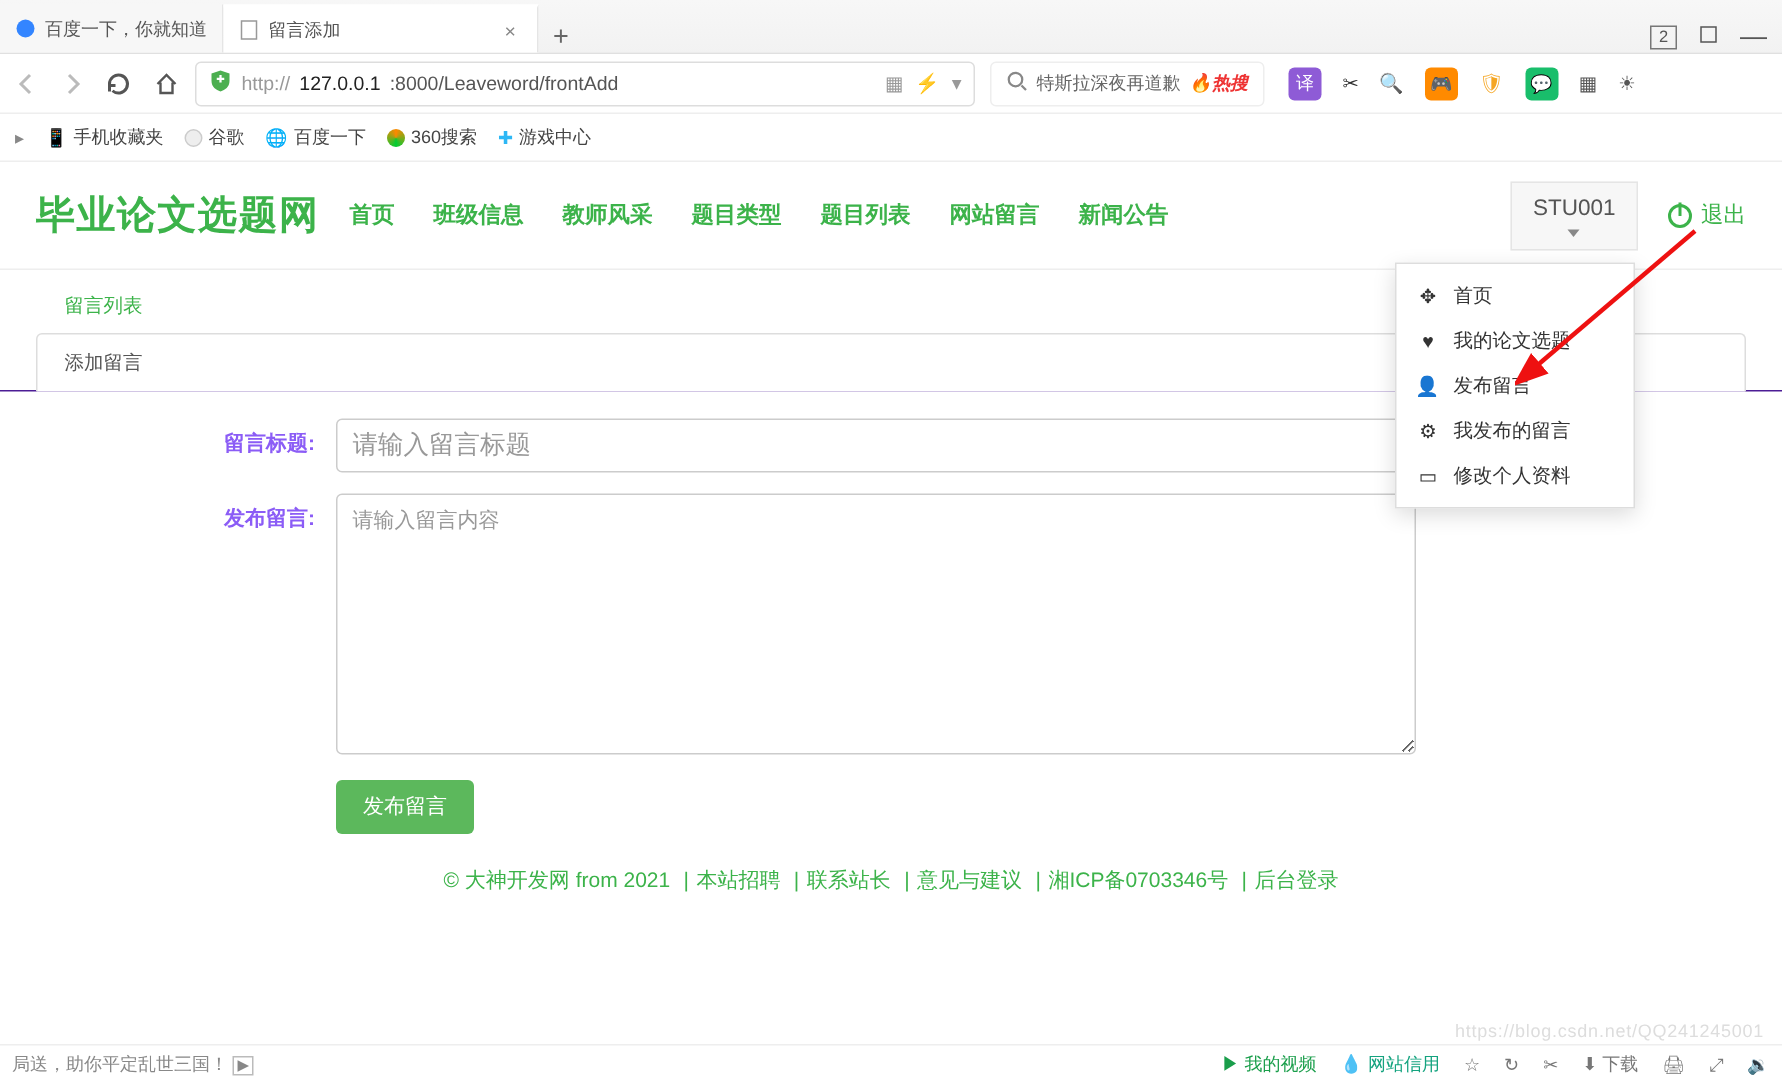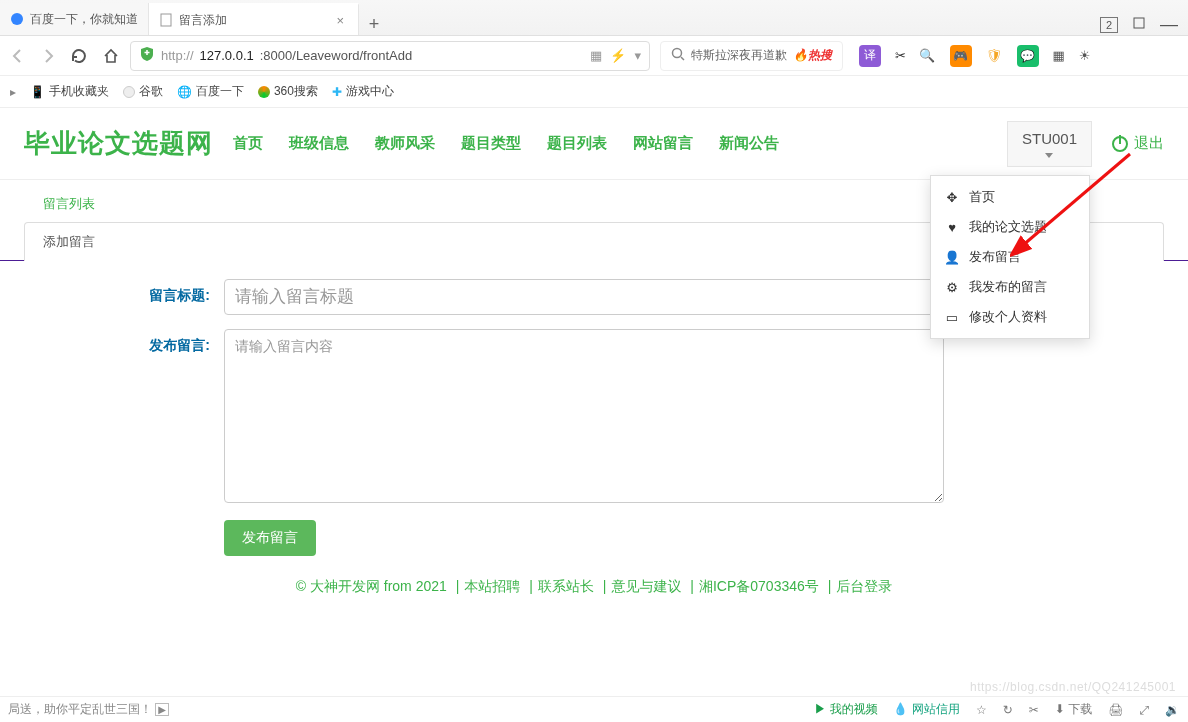--- a/index.html
+++ b/index.html
@@ -47,21 +47,21 @@
   .dropdown .item { padding:6px 14px; display:flex; align-items:center; gap:10px; color:#333; font-size:13px;}
   .dropdown .ic { width:14px; display:inline-flex; justify-content:center; color:#333;}
 
   .tabs { display:flex; border-bottom:1px solid #4c1d95; padding:0 24px; margin-top:4px;flex-direction:column;}
   .tabs .t { padding:10px 18px; font-size:13px; color:#3cb34a; border:1px solid transparent; border-bottom:none; margin-bottom:-1px; background:#fff;}
   .tabs .t.link { color:#3cb34a;}
   .tabs .t.active { border-color:#ddd; color:#555; border-radius:4px 4px 0 0;}
 
   .form { padding:18px 24px 0 24px;}
   .row { display:flex; margin-bottom:14px; }
-  .lbl { width:200px; text-align:right; padding-right:14px; padding-top:8px; font-weight:600; color:#0369a1; font-size:14px;}
+  .lbl { width:200px; text-align:right; padding-right:14px; padding-top:8px; font-weight:600; color:#8b5cf6; font-size:14px;}
   .ctl { flex:1; max-width:720px;}
   .inp { width:100%; height:36px; border:1px solid #ccc; border-radius:4px; padding:0 10px; font-size:17px;}
   .ta { width:100%; height:174px; border:1px solid #ccc; border-radius:4px; padding:8px 10px; font-size:14px; resize:both;}
   .inp::placeholder,.ta::placeholder{color:#999;}
   .btn { background:#5cb85c; color:#fff; border:none; border-radius:4px; padding:9px 18px; font-size:14px;}
 
   .footer { text-align:center; color:#3cb34a; font-size:14px; margin-top:22px;}
   .footer .sep { color:#3cb34a; margin:0 5px;}
 
   .arrow { position:absolute; right:48px; top:148px; z-index:30; pointer-events:none;}

